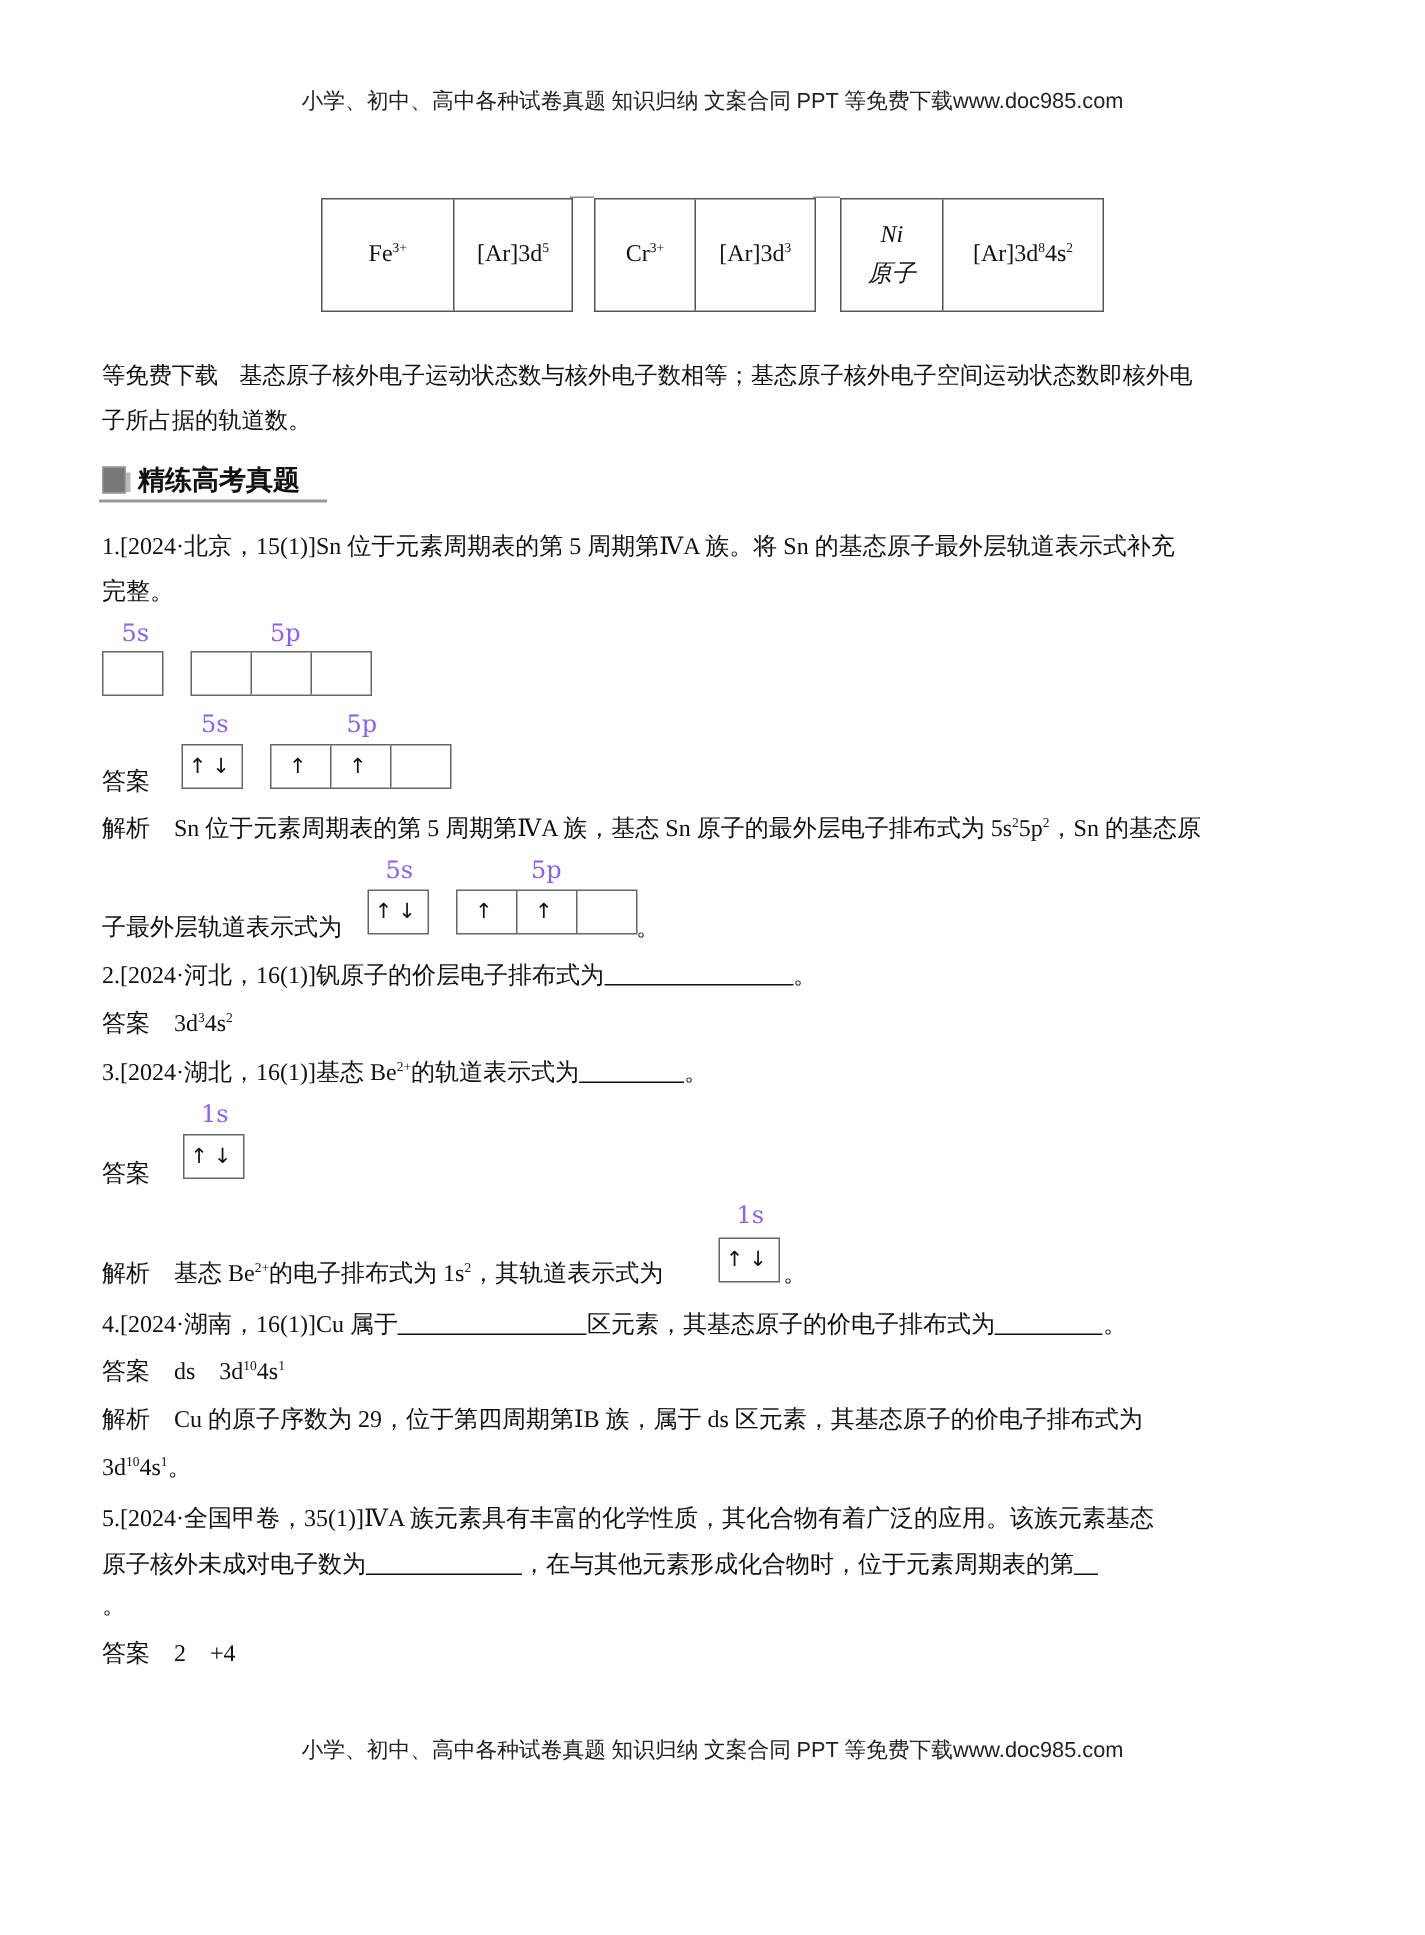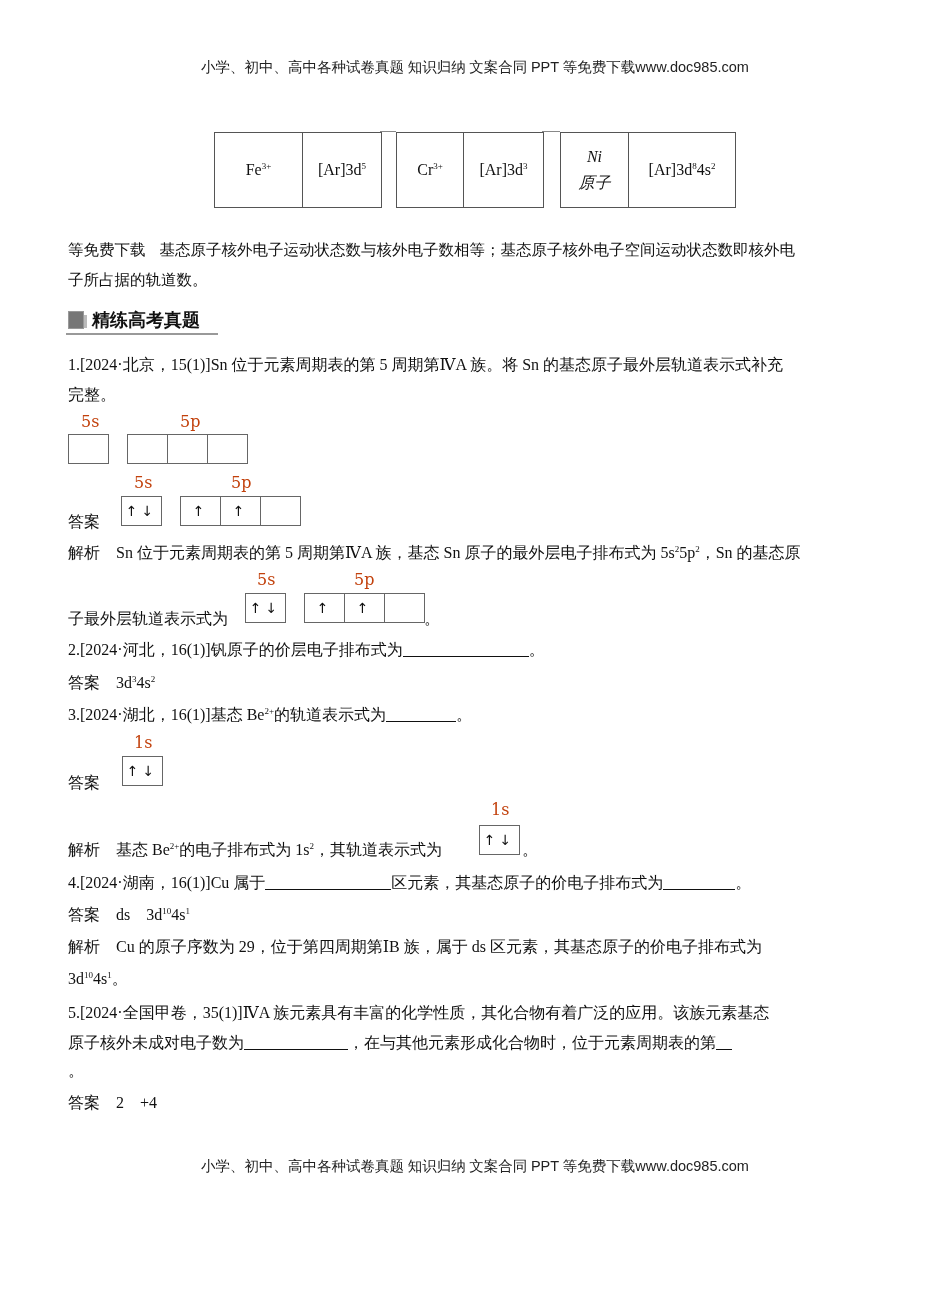--- a/index.html
+++ b/index.html
@@ -14,21 +14,21 @@
   sup { font-size:9px; vertical-align:6px; line-height:0; }
   .tbl { border:1px solid #555; position:absolute; top:132px; height:74px; display:flex; }
   .tbl .cell { border-right:1px solid #555; display:flex; align-items:center; justify-content:center;
                text-align:center; font-size:16px; line-height:26px; }
   .tbl .cell:last-child { border-right:none; }
   .gapbar { position:absolute; top:131px; height:1px; background:#888; }
   .orb { position:absolute; border:1px solid #666; height:28px; display:flex; }
   .orb .box { width:39px; height:28px; border-right:1px solid #666; display:flex; align-items:center;
               justify-content:center; font-family:"DejaVu Sans",sans-serif; font-size:14px; letter-spacing:4px; }
   .orb .box:last-child { border-right:none; }
-  .olabel { position:absolute; font-size:16px; color:#c2410c; font-family:"DejaVu Serif",serif; }
+  .olabel { position:absolute; font-size:16px; color:#8b5cf6; font-family:"DejaVu Serif",serif; }
   .blank { display:inline-block; border-bottom:1.5px solid #111; height:16px; vertical-align:-2px; }
   .sec { left:68px; top:308px; display:flex; align-items:center; font-family:Liberation Mono, monospace;
          font-weight:bold; font-size:18px; }
   .sec .icon { width:14px; height:16px; background:#777; border:1px solid #999; margin-right:8px;
                position:relative; }
   .sec .icon:after { content:""; position:absolute; right:-4px; top:3px; width:3px; height:13px; background:#bbb; }
   .secline { left:66px; top:333px; width:152px; height:2px; background:#999; }
   .hint { font-family:"DejaVu Sans",sans-serif; font-size:15.5px; }
 </style>
 </head>

